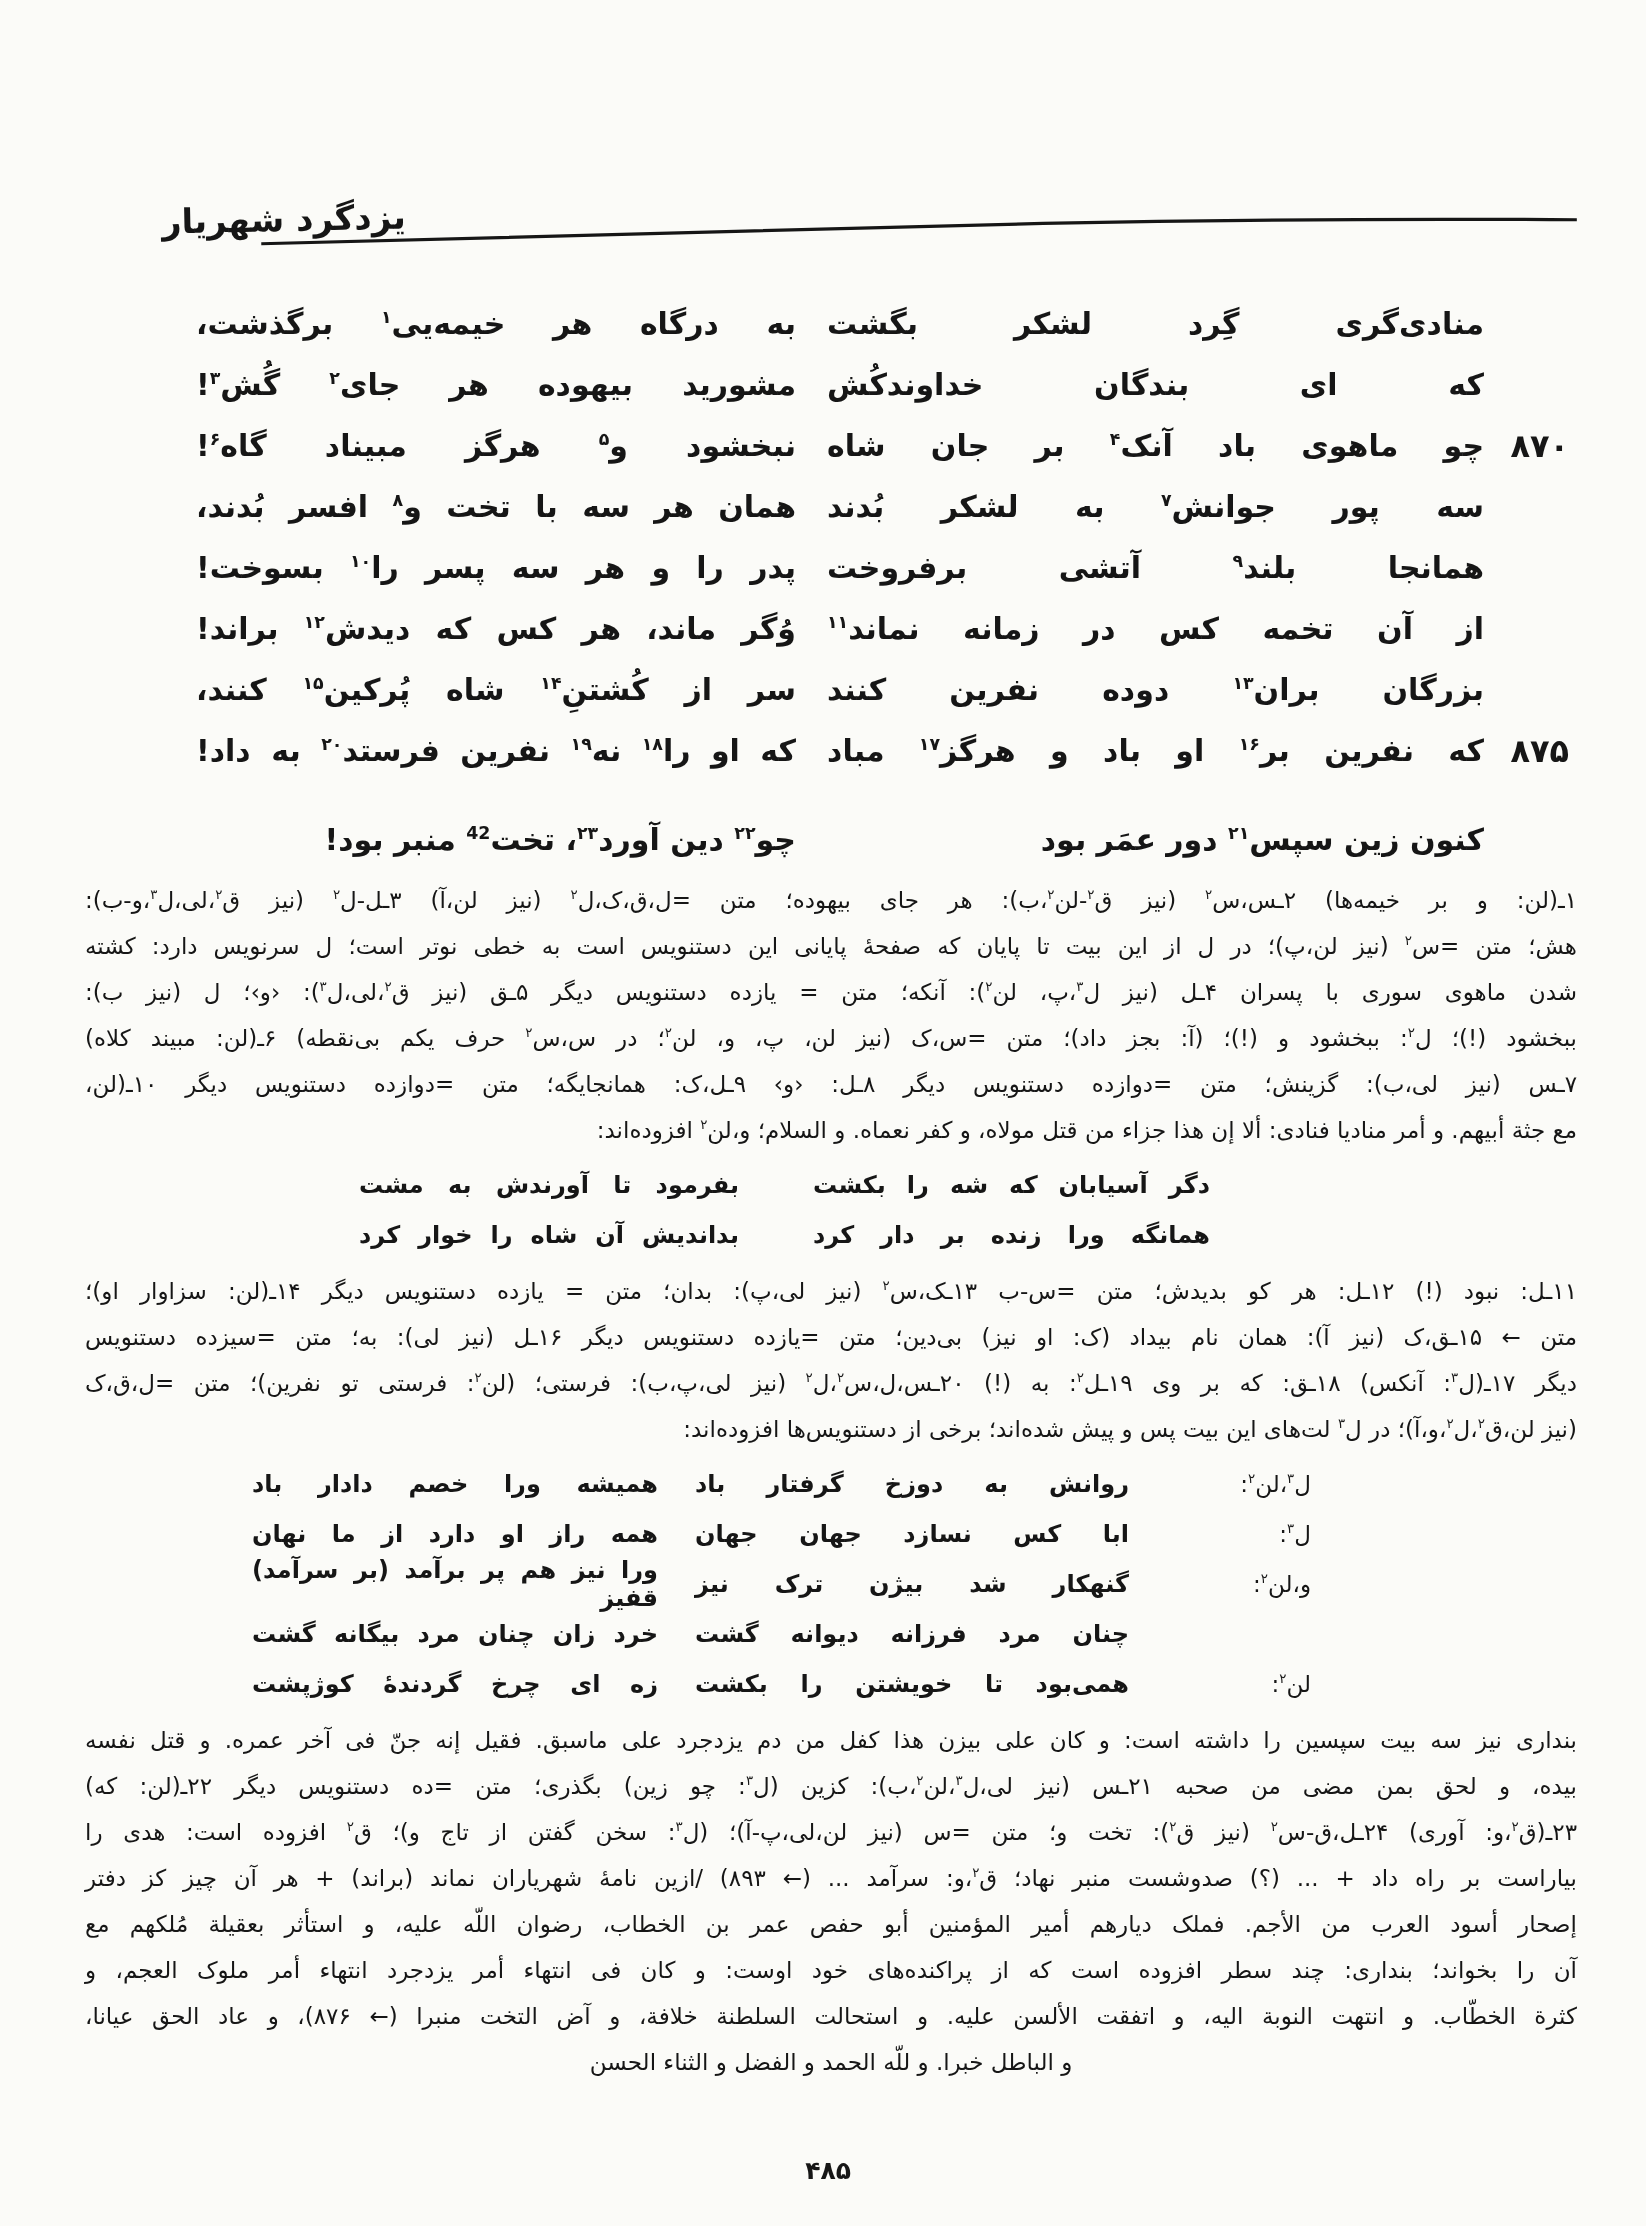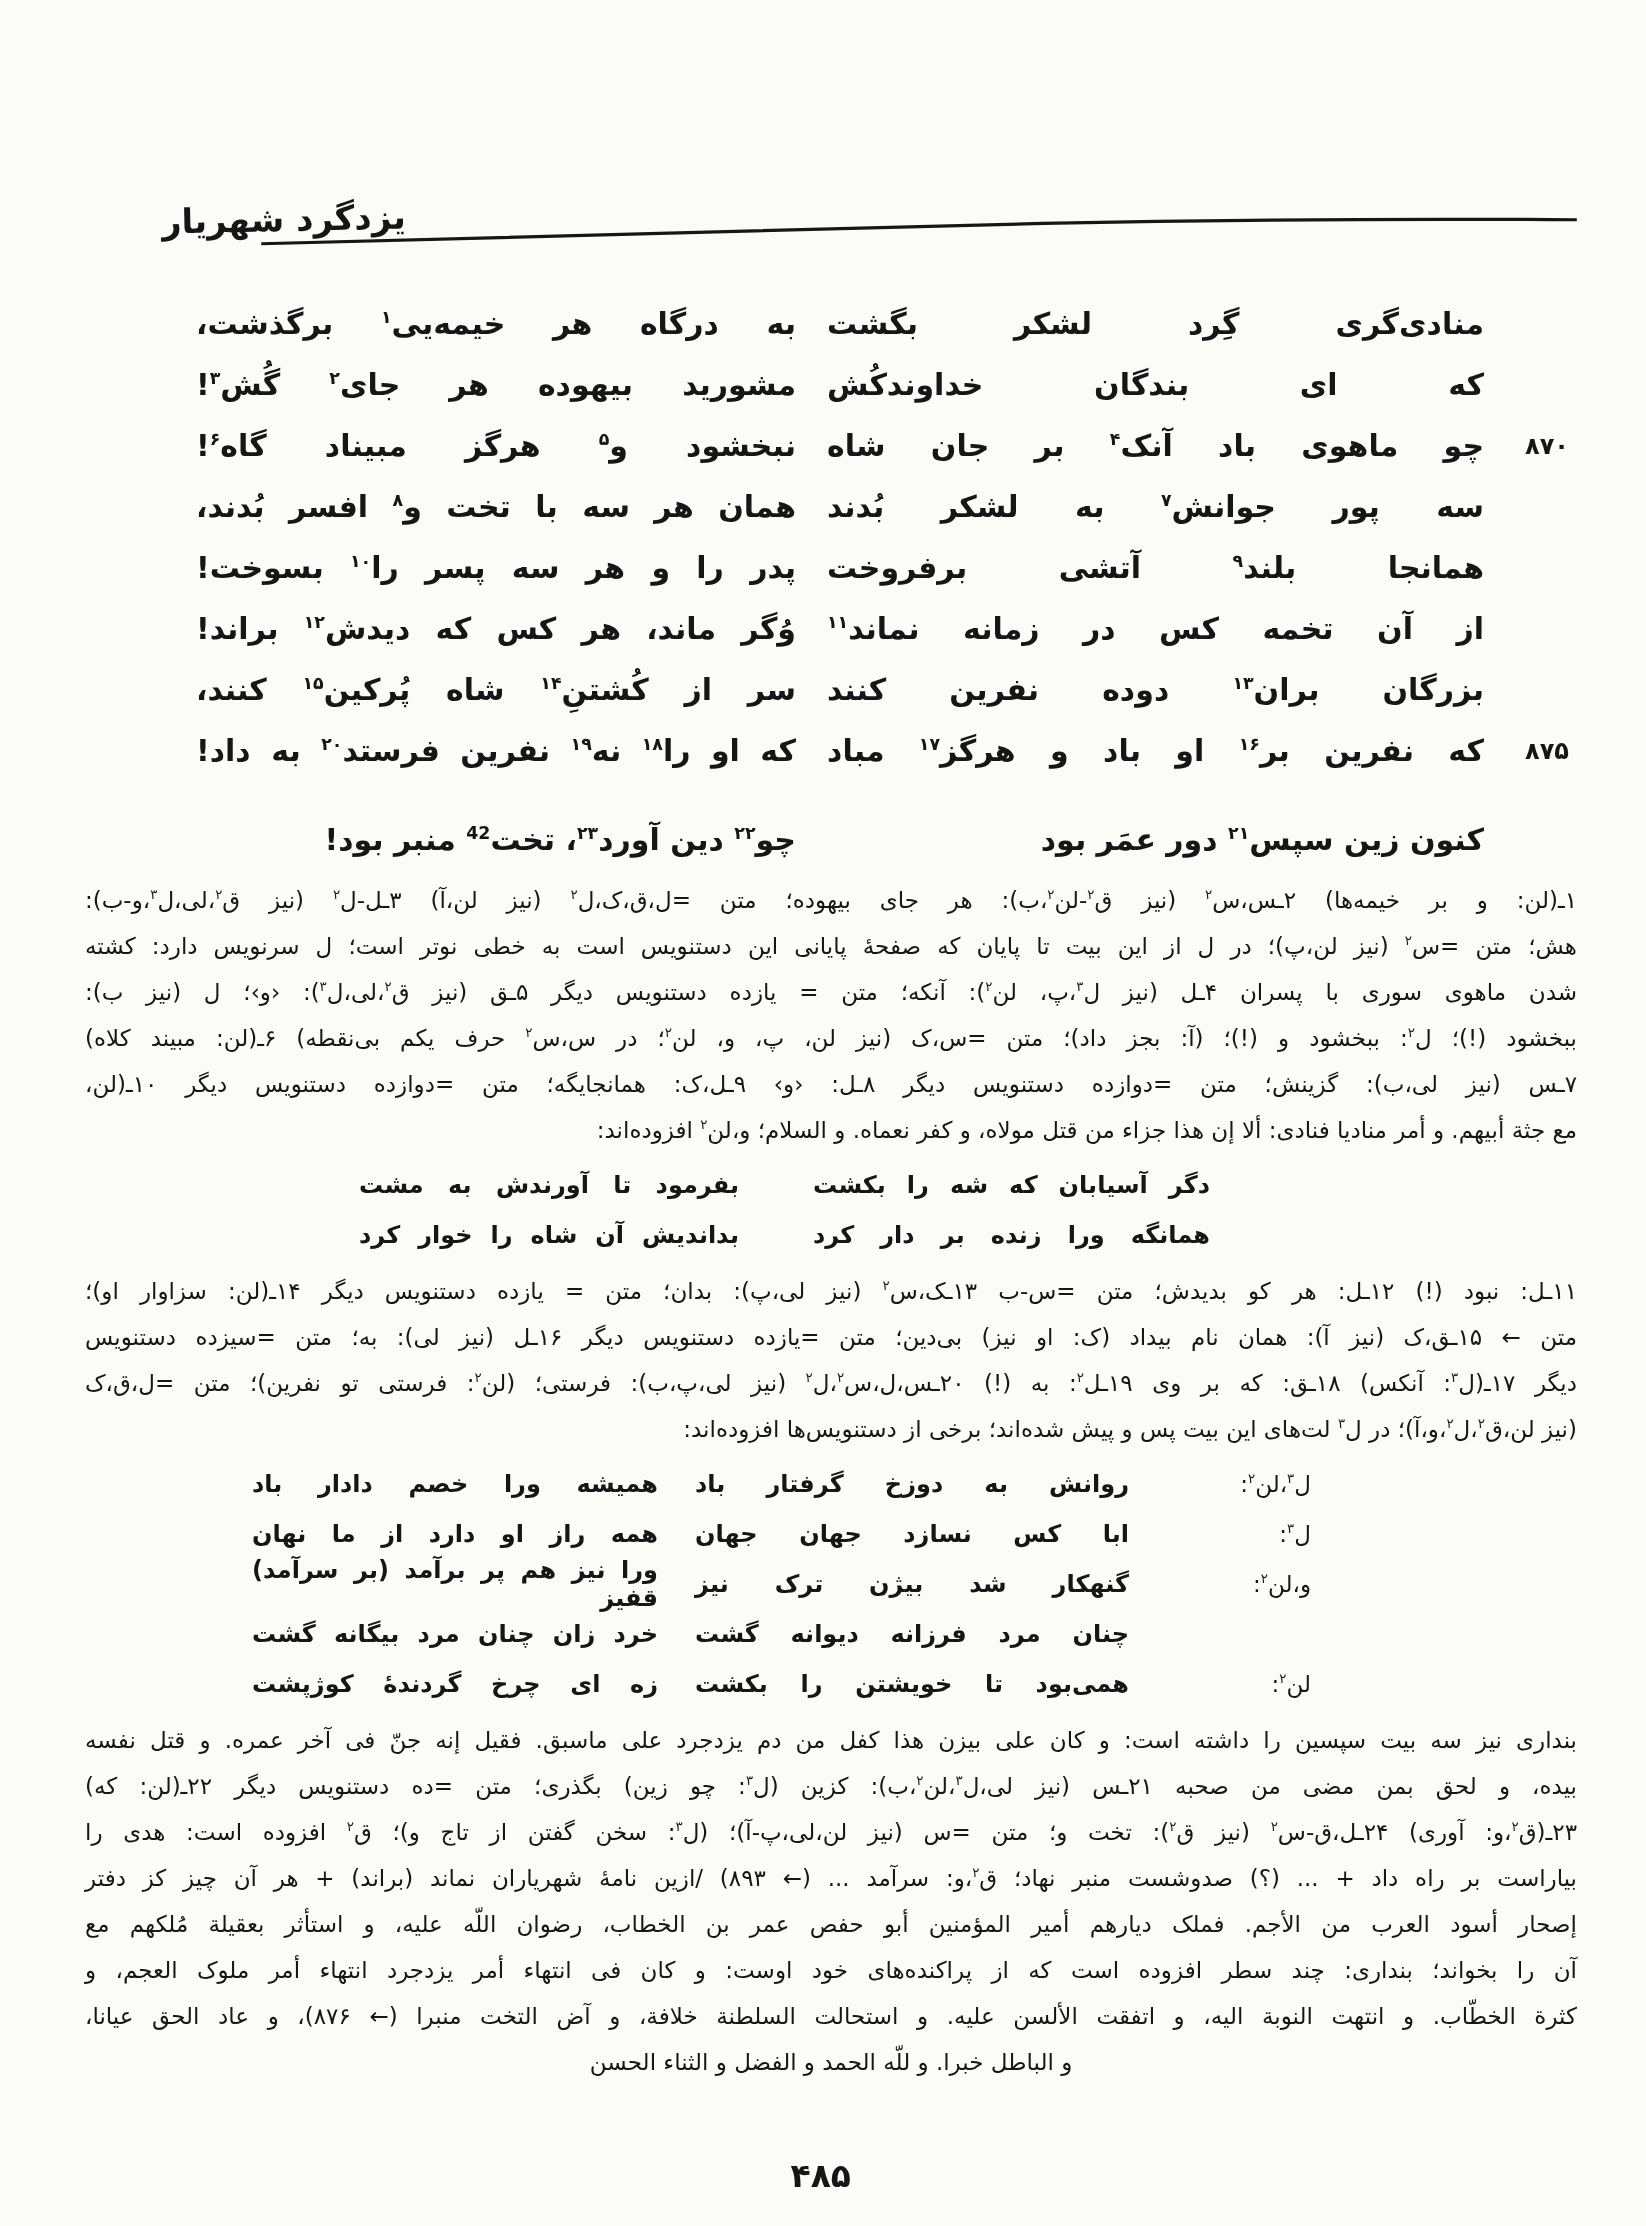--- a/index.html
+++ b/index.html
@@ -14,21 +14,21 @@
   .header-title{
     position:absolute;right:1241px;top:199px;
     font-size:34px;font-weight:bold;letter-spacing:0.9px;
     transform:rotate(-1.2deg);
   }
   .rule-svg{position:absolute;left:0;top:0;pointer-events:none;}
   
   .poem{position:absolute;top:293px;right:78px;width:1491px;direction:rtl;}
   .verse-row{display:flex;direction:rtl;align-items:center;height:61px;}
   .verse-row.final{margin-top:28px;}
-  .vnum{width:85px;font-size:24px;font-weight:bold;text-align:right;flex:0 0 auto;}
+  .vnum{width:85px;font-size:32px;font-weight:bold;text-align:right;flex:0 0 auto;}
   .hemi{font-size:30px;font-weight:bold;white-space:nowrap;}
   .hemi-r{width:657px;flex:0 0 auto;}
   .hemi-l{width:600px;flex:0 0 auto;}
   .gut{width:31px;flex:0 0 auto;}
   .spread{text-align:justify;text-align-last:justify;white-space:normal;}
   .plain{text-align:right;}
   
   .footnotes{position:absolute;top:877px;right:70px;left:85px;direction:rtl;font-size:23px;}
   .fn-line{line-height:46px;text-align:justify;text-align-last:justify;}
   .fn-line.last-right{text-align-last:right;}
@@ -40,21 +40,21 @@
   .q-l{width:380px;flex:0 0 auto;}
   .q-hemi{font-size:24px;font-weight:bold;text-align:justify;text-align-last:justify;}
   .v-block{margin:7.4px 266px 7.4px 0;width:1043px;}
   .v-row{display:flex;direction:rtl;align-items:center;height:50px;}
   .v-sigla{width:138px;flex:0 0 auto;font-size:23px;text-align:right;}
   .v-r{width:434px;flex:0 0 auto;margin-right:44px;}
   .v-gap{width:37px;flex:0 0 auto;}
   .v-l{width:406px;flex:0 0 auto;}
   .page-number{
     position:absolute;top:2156px;right:796px;
-    font-size:33px;font-weight:bold;
+    font-size:25px;font-weight:bold;
   }
 </style>
 </head>
 <body>
 
 <div class="page">
 
   <div class="header-title">یزدگرد شهریار</div>
 
   <svg class="rule-svg" width="1647" height="277" viewBox="0 0 1784 300">

